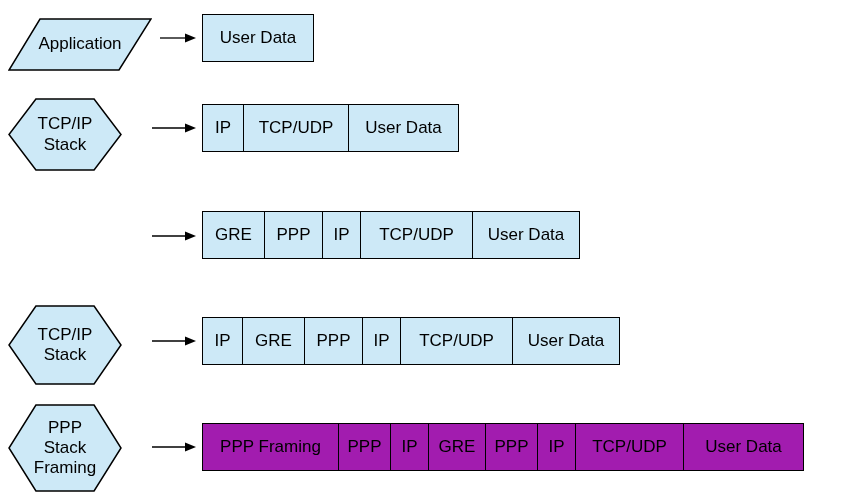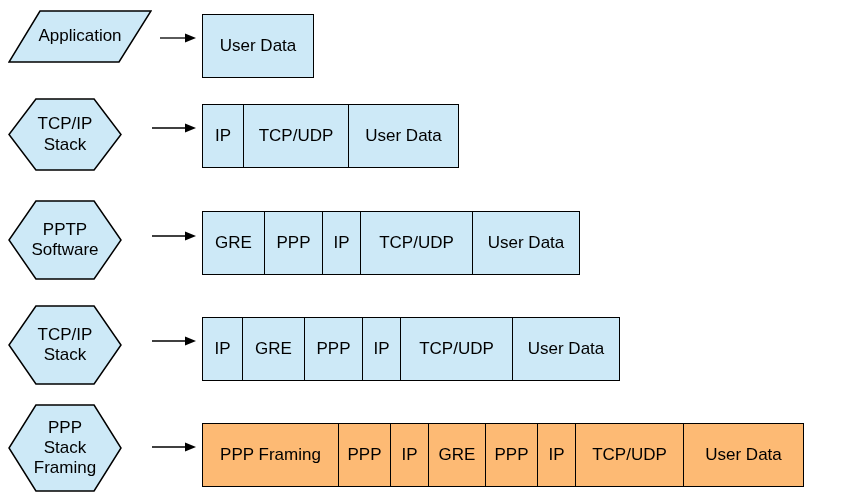--- a/index.html
+++ b/index.html
@@ -51,42 +51,42 @@
   .arrow {
     position: absolute;
   }
   
   .packet {
     position: absolute;
     display: flex;
     border: 1.5px solid #000000;
     background: #cde9f7;
     box-sizing: border-box;
-    height: 64px;
+    height: 48px;
   }
   .cell {
     display: flex;
     align-items: center;
     justify-content: center;
     font-size: 17px;
     color: #000000;
     box-sizing: border-box;
     border-right: 1.5px solid #000000;
     height: 100%;
     white-space: nowrap;
   }
   .cell:last-child {
     border-right: none;
   }
 </style>
 </head>
 <body>
 
 <div id="diagram">
-    <div class="shape-wrap" style="top: 10px; width: 144px; height: 53px;">
+    <div class="shape-wrap" style="top: 18px; width: 144px; height: 53px;">
       <svg class="shape-svg" width="144" height="53" viewBox="0 0 144 53">
         <polygon points="32,1 143,1 111,52 1,52" fill="#cde9f7" stroke="#000000" stroke-width="1.5"></polygon>
       </svg>
       <div class="shape-label"><span>Application</span></div>
     </div>
     <svg class="arrow" width="36" height="14" viewBox="0 0 36 14" style="left: 160px; top: 31px;">
       <line x1="0" y1="7" x2="26" y2="7" stroke="#000000" stroke-width="1.3"></line>
       <polygon points="25,2.5 36,7 25,11.5" fill="#000000"></polygon>
     </svg>
     <div class="packet" style="left: 202px; top: 14px; background: rgb(205, 233, 247); border-color: rgb(0, 0, 0);">
@@ -99,26 +99,20 @@
       <div class="shape-label"><span>TCP/IP</span><span>Stack</span></div>
     </div>
     <svg class="arrow" width="44" height="14" viewBox="0 0 44 14" style="left: 152px; top: 121px;">
       <line x1="0" y1="7" x2="34" y2="7" stroke="#000000" stroke-width="1.3"></line>
       <polygon points="33,2.5 44,7 33,11.5" fill="#000000"></polygon>
     </svg>
     <div class="packet" style="left: 202px; top: 104px; background: rgb(205, 233, 247); border-color: rgb(0, 0, 0);">
       <div class="cell" style="width: 41px; border-right-color: rgb(0, 0, 0);">IP</div>
       <div class="cell" style="width: 105px; border-right-color: rgb(0, 0, 0);">TCP/UDP</div>
       <div class="cell" style="width: 109px; border-right-color: rgb(0, 0, 0);">User Data</div>
-    </div>
-    <div class="shape-wrap" style="top: 200px; width: 114px; height: 80px;">
-      <svg class="shape-svg" width="114" height="80" viewBox="0 0 114 80">
-        <polygon points="27.93,1 86.07,1 113,40 86.07,79 27.93,79 1,40" fill="#cde9f7" stroke="#000000" stroke-width="1.5"></polygon>
-      </svg>
-      <div class="shape-label"><span>PPTP</span><span>Software</span></div>
     </div>
     <svg class="arrow" width="44" height="14" viewBox="0 0 44 14" style="left: 152px; top: 229px;">
       <line x1="0" y1="7" x2="34" y2="7" stroke="#000000" stroke-width="1.3"></line>
       <polygon points="33,2.5 44,7 33,11.5" fill="#000000"></polygon>
     </svg>
     <div class="packet" style="left: 202px; top: 211px; background: rgb(205, 233, 247); border-color: rgb(0, 0, 0);">
       <div class="cell" style="width: 62px; border-right-color: rgb(0, 0, 0);">GRE</div>
       <div class="cell" style="width: 58px; border-right-color: rgb(0, 0, 0);">PPP</div>
       <div class="cell" style="width: 38px; border-right-color: rgb(0, 0, 0);">IP</div>
       <div class="cell" style="width: 112px; border-right-color: rgb(0, 0, 0);">TCP/UDP</div>
@@ -145,21 +139,21 @@
     <div class="shape-wrap" style="top: 404px; width: 114px; height: 88px;">
       <svg class="shape-svg" width="114" height="88" viewBox="0 0 114 88">
         <polygon points="27.93,1 86.07,1 113,44 86.07,87 27.93,87 1,44" fill="#cde9f7" stroke="#000000" stroke-width="1.5"></polygon>
       </svg>
       <div class="shape-label"><span>PPP</span><span>Stack</span><span>Framing</span></div>
     </div>
     <svg class="arrow" width="44" height="14" viewBox="0 0 44 14" style="left: 152px; top: 440px;">
       <line x1="0" y1="7" x2="34" y2="7" stroke="#000000" stroke-width="1.3"></line>
       <polygon points="33,2.5 44,7 33,11.5" fill="#000000"></polygon>
     </svg>
-    <div class="packet" style="left: 202px; top: 423px; background: #fdba74; border-color: rgb(0, 0, 0);">
+    <div class="packet" style="left: 202px; top: 423px; background: #a21caf; border-color: rgb(0, 0, 0);">
       <div class="cell" style="width: 136px; border-right-color: rgb(0, 0, 0);">PPP Framing</div>
       <div class="cell" style="width: 52px; border-right-color: rgb(0, 0, 0);">PPP</div>
       <div class="cell" style="width: 38px; border-right-color: rgb(0, 0, 0);">IP</div>
       <div class="cell" style="width: 57px; border-right-color: rgb(0, 0, 0);">GRE</div>
       <div class="cell" style="width: 52px; border-right-color: rgb(0, 0, 0);">PPP</div>
       <div class="cell" style="width: 38px; border-right-color: rgb(0, 0, 0);">IP</div>
       <div class="cell" style="width: 108px; border-right-color: rgb(0, 0, 0);">TCP/UDP</div>
       <div class="cell" style="width: 119px; border-right-color: rgb(0, 0, 0);">User Data</div>
     </div>
   </div>

